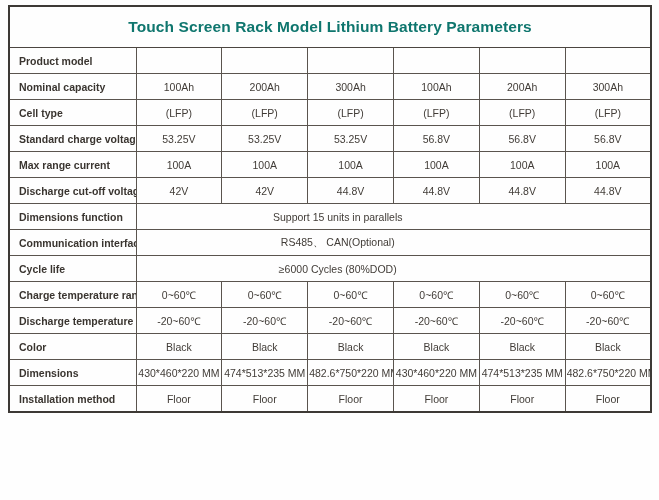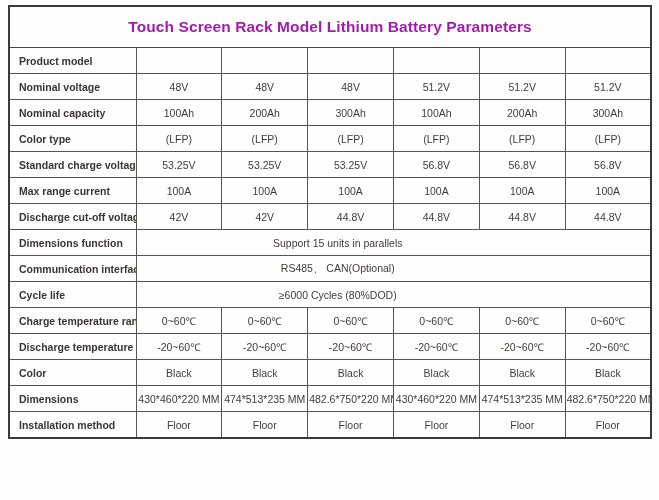--- a/index.html
+++ b/index.html
@@ -23,21 +23,21 @@
     border-collapse: collapse;
     table-layout: fixed;
     border: 2px solid #3d3935;
   }
   .spec-table th.title-cell {
     height: 38px;
     text-align: center;
     vertical-align: middle;
     font-size: 15.5px;
     font-weight: bold;
-    color: #a21caf;
+    color: #0f766e;
     border: 1px solid #4b4540;
     letter-spacing: 0.1px;
   }
   .spec-table td {
     border: 1px solid #5a544e;
     height: 23px;
     font-size: 10.5px;
     color: #413c37;
     vertical-align: middle;
     overflow: hidden;
@@ -83,39 +83,30 @@
     <tr>
           <td class="label-cell">Product model</td>
           <td class="value-cell"></td>
           <td class="value-cell"></td>
           <td class="value-cell"></td>
           <td class="value-cell"></td>
           <td class="value-cell"></td>
           <td class="value-cell"></td>
         </tr>
         <tr>
-          <td class="label-cell">Nominal voltage</td>
-          <td class="value-cell">48V</td>
-          <td class="value-cell">48V</td>
-          <td class="value-cell">48V</td>
-          <td class="value-cell">51.2V</td>
-          <td class="value-cell">51.2V</td>
-          <td class="value-cell">51.2V</td>
-        </tr>
-        <tr>
           <td class="label-cell">Nominal capacity</td>
           <td class="value-cell">100Ah</td>
           <td class="value-cell">200Ah</td>
           <td class="value-cell">300Ah</td>
           <td class="value-cell">100Ah</td>
           <td class="value-cell">200Ah</td>
           <td class="value-cell">300Ah</td>
         </tr>
         <tr>
-          <td class="label-cell">Color type</td>
+          <td class="label-cell">Cell type</td>
           <td class="value-cell">(LFP)</td>
           <td class="value-cell">(LFP)</td>
           <td class="value-cell">(LFP)</td>
           <td class="value-cell">(LFP)</td>
           <td class="value-cell">(LFP)</td>
           <td class="value-cell">(LFP)</td>
         </tr>
         <tr>
           <td class="label-cell">Standard charge voltage</td>
           <td class="value-cell">53.25V</td>

